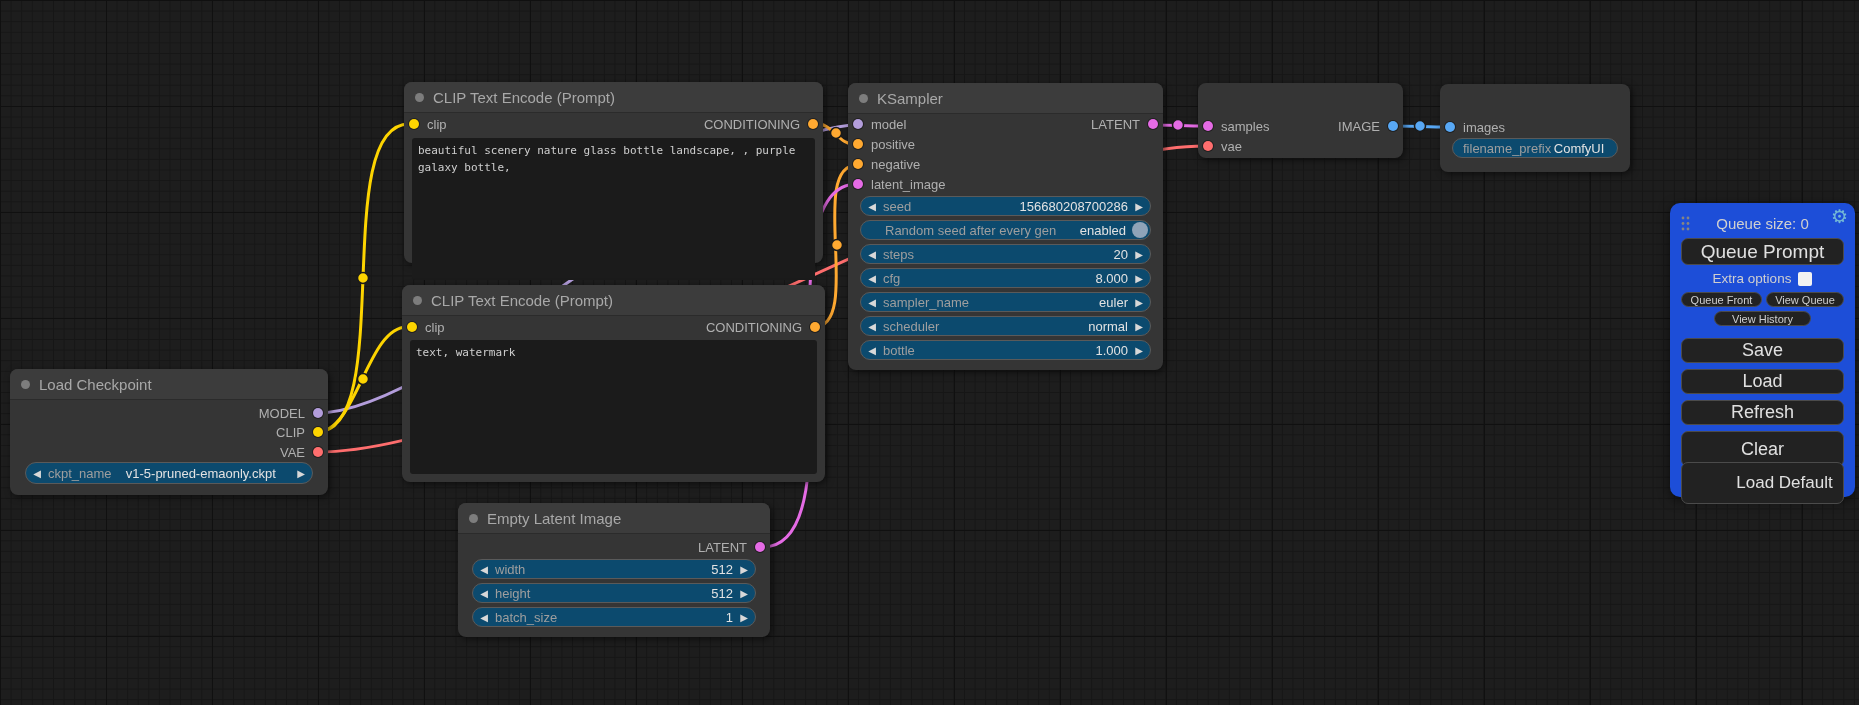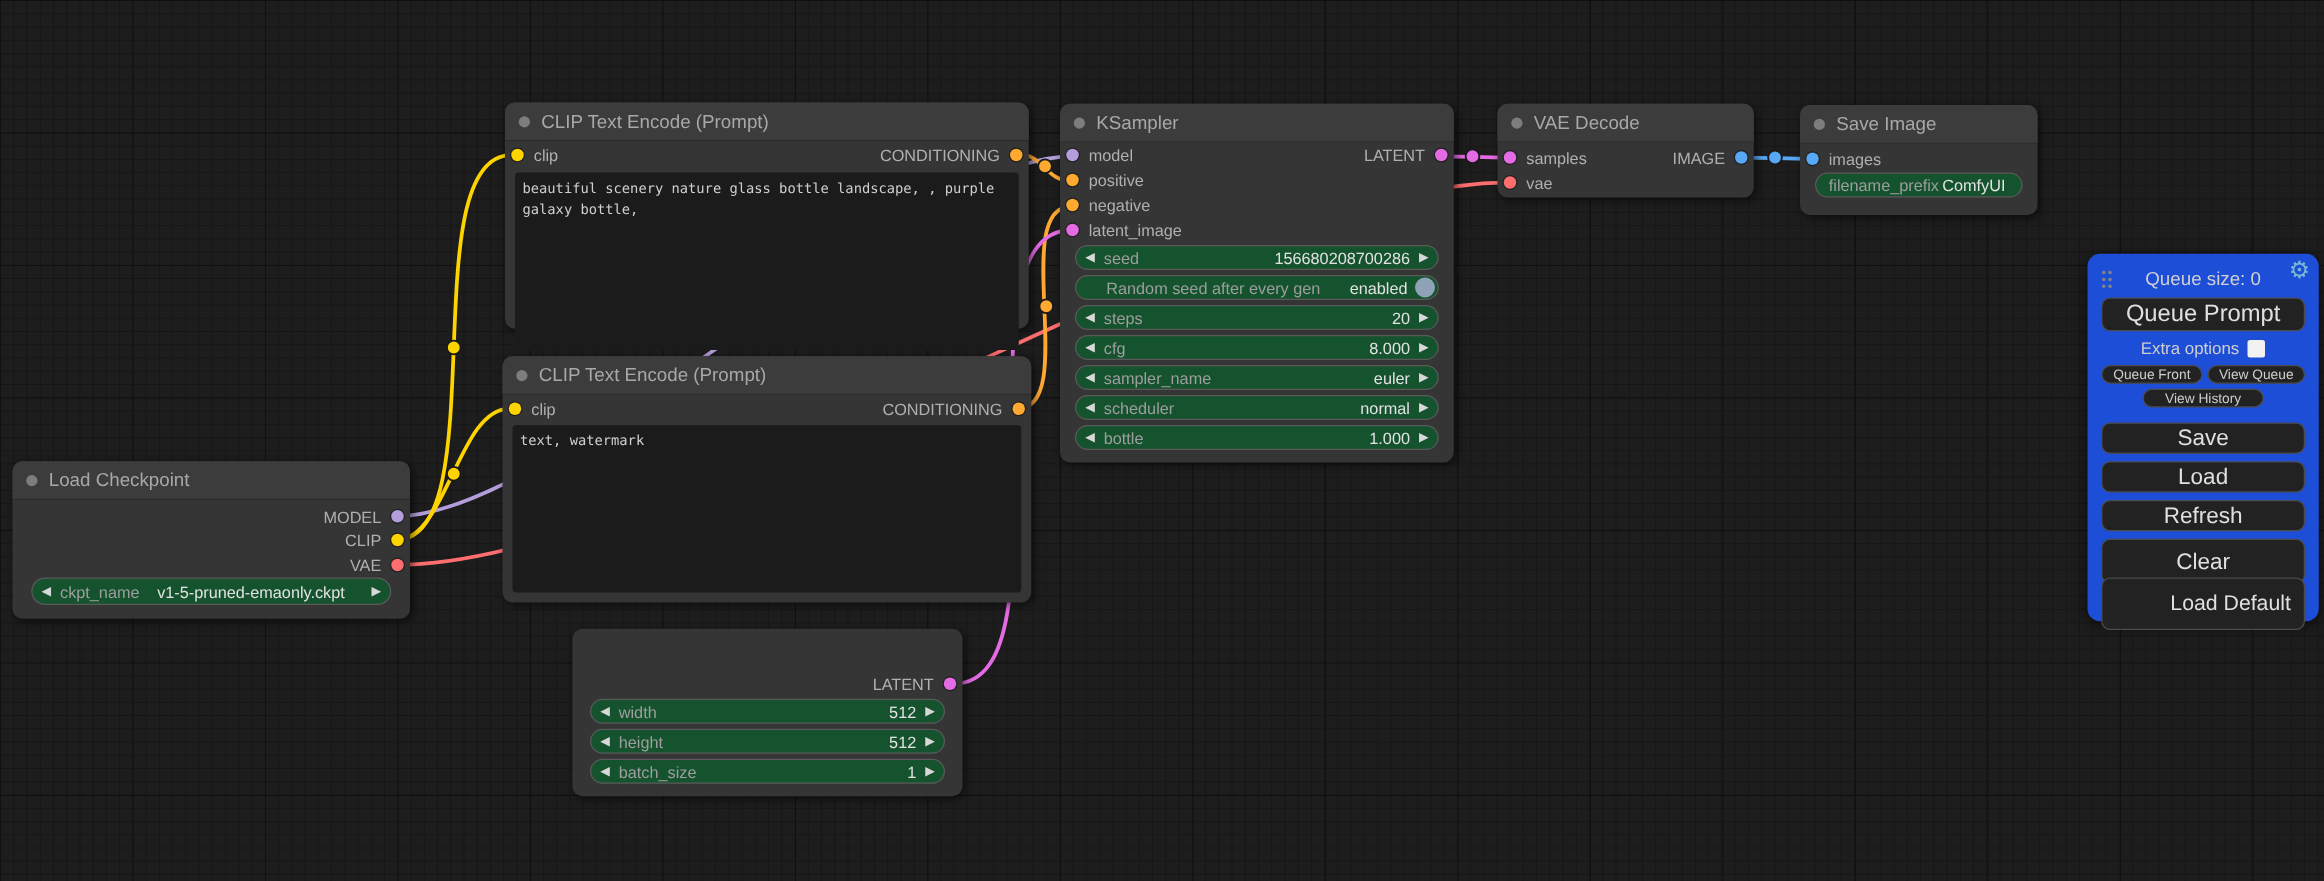--- a/index.html
+++ b/index.html
@@ -27,21 +27,21 @@
   .tdot{width:9px;height:9px;border-radius:50%;background:#7d7d7d;margin:0 9px 0 11px;flex:none;}
   .srow{position:absolute;height:20px;display:flex;align-items:center;font-size:13px;color:#b0b0b0;}
   .srow.in{left:0;}
   .srow.out{right:0;flex-direction:row-reverse;}
   .sdot{width:10px;height:10px;border-radius:50%;flex:none;box-shadow:0 0 0 1px rgba(0,0,0,.4);}
   .in .sdot{margin:0 8px 0 5px;}
   .out .sdot{margin:0 5px 0 8px;}
   .c-model{background:#B39DDB;}.c-clip{background:#FDD400;}.c-cond{background:#FFA931;}
   .c-latent{background:#E56BE5;}.c-vae{background:#FF6E6E;}.c-image{background:#58A8F5;}
   .widget{
-    position:absolute;height:20px;background:#14532d;border:1px solid #5a5a5a;
+    position:absolute;height:20px;background:#0c4a6e;border:1px solid #5a5a5a;
     border-radius:11px;display:flex;align-items:center;font-size:13px;box-sizing:border-box;
   }
   .arrow{flex:none;width:22px;text-align:center;color:#d8d8d8;font-size:10px;
     font-family:"DejaVu Sans",sans-serif;cursor:pointer;}
   .wlabel{color:#9e9e9e;white-space:nowrap;}
   .wvalue{flex:1;text-align:right;color:#e2e2e2;white-space:nowrap;}
   .wvalue.center{text-align:center;}
   .toggle{flex:none;width:16px;height:16px;border-radius:50%;background:#8FA3B8;margin:0 2px 0 6px;}
   .ptext{
     position:absolute;background:#1b1b1b;border-radius:3px;color:#cfcfcf;
@@ -147,20 +147,24 @@
       <span>clip</span>
     </div>
   <div class="srow out" style="top:32px;">
       <span class="sdot c-cond"></span>
       <span>CONDITIONING</span>
     </div>
   <div class="ptext" style="left:8px;top:55px;width:407px;height:134px;">text, watermark</div>
 </div>
 
 <div class="node" style="left:458px;top:503px;width:312px;height:134px;">
+  <div class="ntitle">
+    <span class="tdot"></span>
+    <span>Empty Latent Image</span>
+  </div>
   <div class="srow out" style="top:34px;">
       <span class="sdot c-latent"></span>
       <span>LATENT</span>
     </div>
   <div class="widget" style="left:14px;top:56px;width:284px;">
     <span class="arrow">◀</span>
     <span class="wlabel">width</span>
     <span class="wvalue">512</span>
     <span class="arrow">▶</span>
   </div>
@@ -241,43 +245,35 @@
   </div>
   <div class="widget" style="left:12px;top:257px;width:291px;">
     <span class="arrow">◀</span>
     <span class="wlabel">bottle</span>
     <span class="wvalue">1.000</span>
     <span class="arrow">▶</span>
   </div>
 </div>
 
 <div class="node" style="left:1198px;top:83px;width:205px;height:75px;">
-  <div class="ntitle">
-    <span class="tdot"></span>
-    <span>VAE Decode</span>
-  </div>
   <div class="srow in" style="top:33px;">
       <span class="sdot c-latent"></span>
       <span>samples</span>
     </div>
   <div class="srow in" style="top:53px;">
       <span class="sdot c-vae"></span>
       <span>vae</span>
     </div>
   <div class="srow out" style="top:33px;">
       <span class="sdot c-image"></span>
       <span>IMAGE</span>
     </div>
 </div>
 
 <div class="node" style="left:1440px;top:84px;width:190px;height:88px;">
-  <div class="ntitle">
-    <span class="tdot"></span>
-    <span>Save Image</span>
-  </div>
   <div class="srow in" style="top:33px;">
       <span class="sdot c-image"></span>
       <span>images</span>
     </div>
   <div class="widget" style="left:12px;top:54px;width:166px;padding:0 10px;">
     <span class="wlabel">filename_prefix</span>
     <span class="wvalue center">ComfyUI</span>
   </div>
 </div>
 

